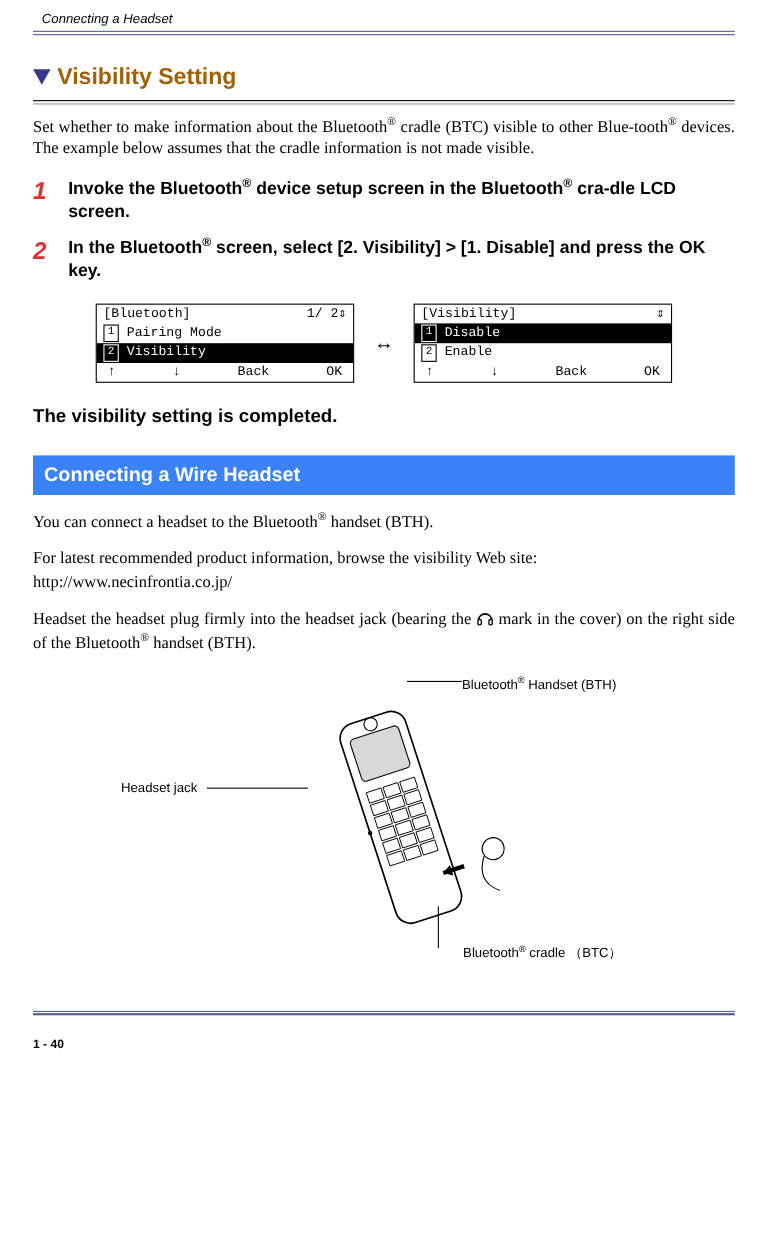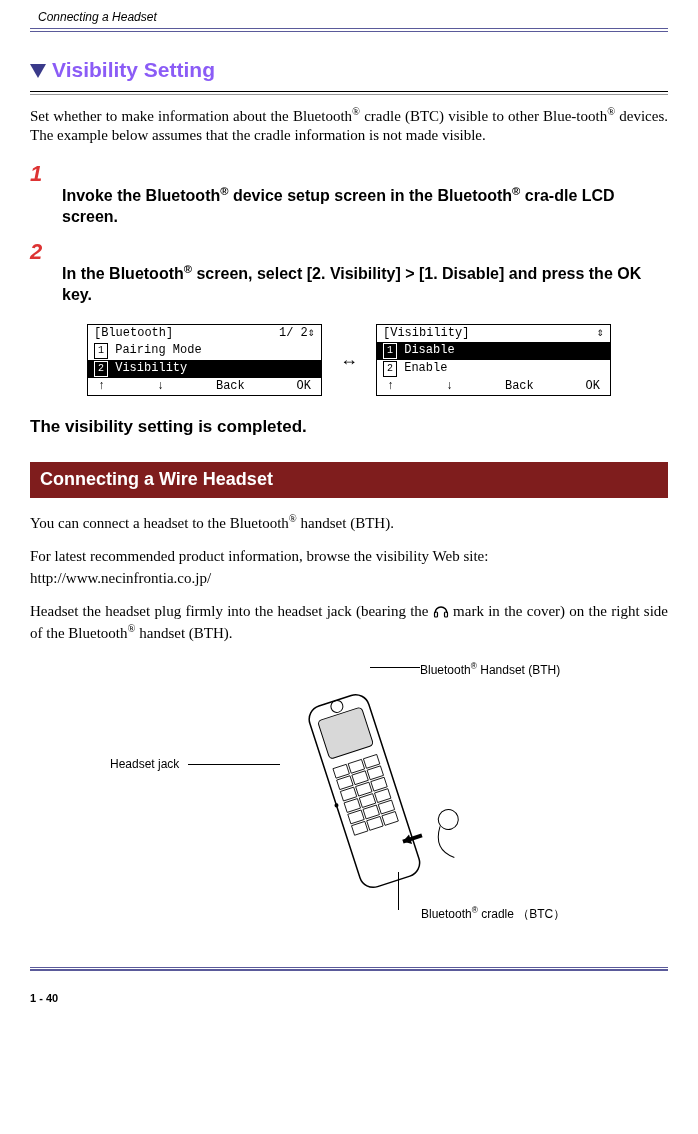--- a/index.html
+++ b/index.html
@@ -23,21 +23,21 @@
     .divider-double {
       height: 4px;
       border-top: 1px solid #5a5a9a;
       border-bottom: 1px solid #5a5a9a;
       margin-bottom: 24px;
     }
     .section-title {
       font-family: Arial, sans-serif;
       font-weight: bold;
       font-size: 21px;
-      color: #8b5cf6;
+      color: #a16207;
       margin-bottom: 8px;
     }
     .section-title .triangle {
       display: inline-block;
       width: 0; height: 0;
       border-left: 8px solid transparent;
       border-right: 8px solid transparent;
       border-top: 14px solid #3a3a8a;
       margin-right: 6px;
       vertical-align: -1px;
@@ -62,21 +62,20 @@
     .step-num {
       font-family: Arial, sans-serif;
       font-weight: bold;
       font-style: italic;
       font-size: 22px;
       color: #d33;
       min-width: 20px;
     }
     .step-body {
       flex: 1;
-      margin-top: 24px;
     }
     .step-title {
       font-family: Arial, sans-serif;
       font-weight: bold;
       font-size: 16px;
       margin-bottom: 4px;
     }
     .step-note {
       font-size: 13px;
       margin-top: 4px;
@@ -114,21 +113,21 @@
       font-size: 18px;
       user-select: none;
     }
     .completed {
       font-family: Arial, sans-serif;
       font-weight: bold;
       font-size: 17px;
       margin: 10px 0 24px;
     }
     .blue-bar {
-      background: #7f1d1d;
+      background: #3b82f6;
       color: #fff;
       font-family: Arial, sans-serif;
       font-weight: bold;
       font-size: 18px;
       padding: 6px 10px;
       margin-bottom: 14px;
     }
     .headphone-icon svg { vertical-align: -3px; }
     .diagram {
       position: relative;

